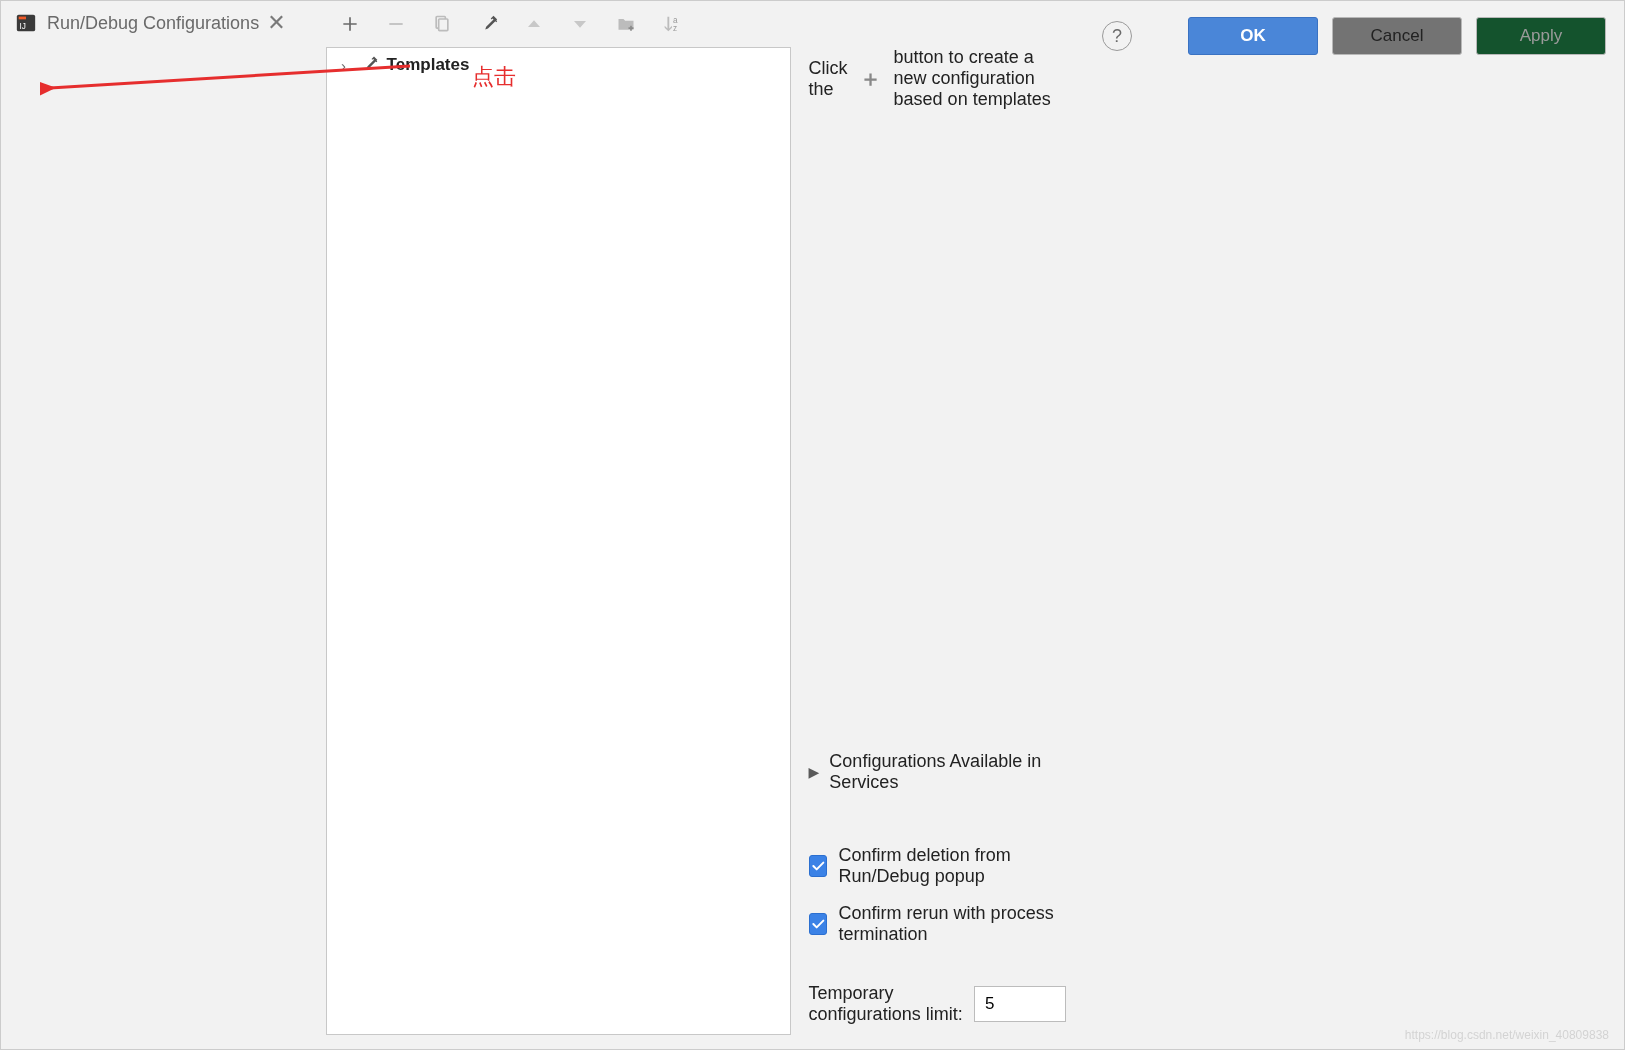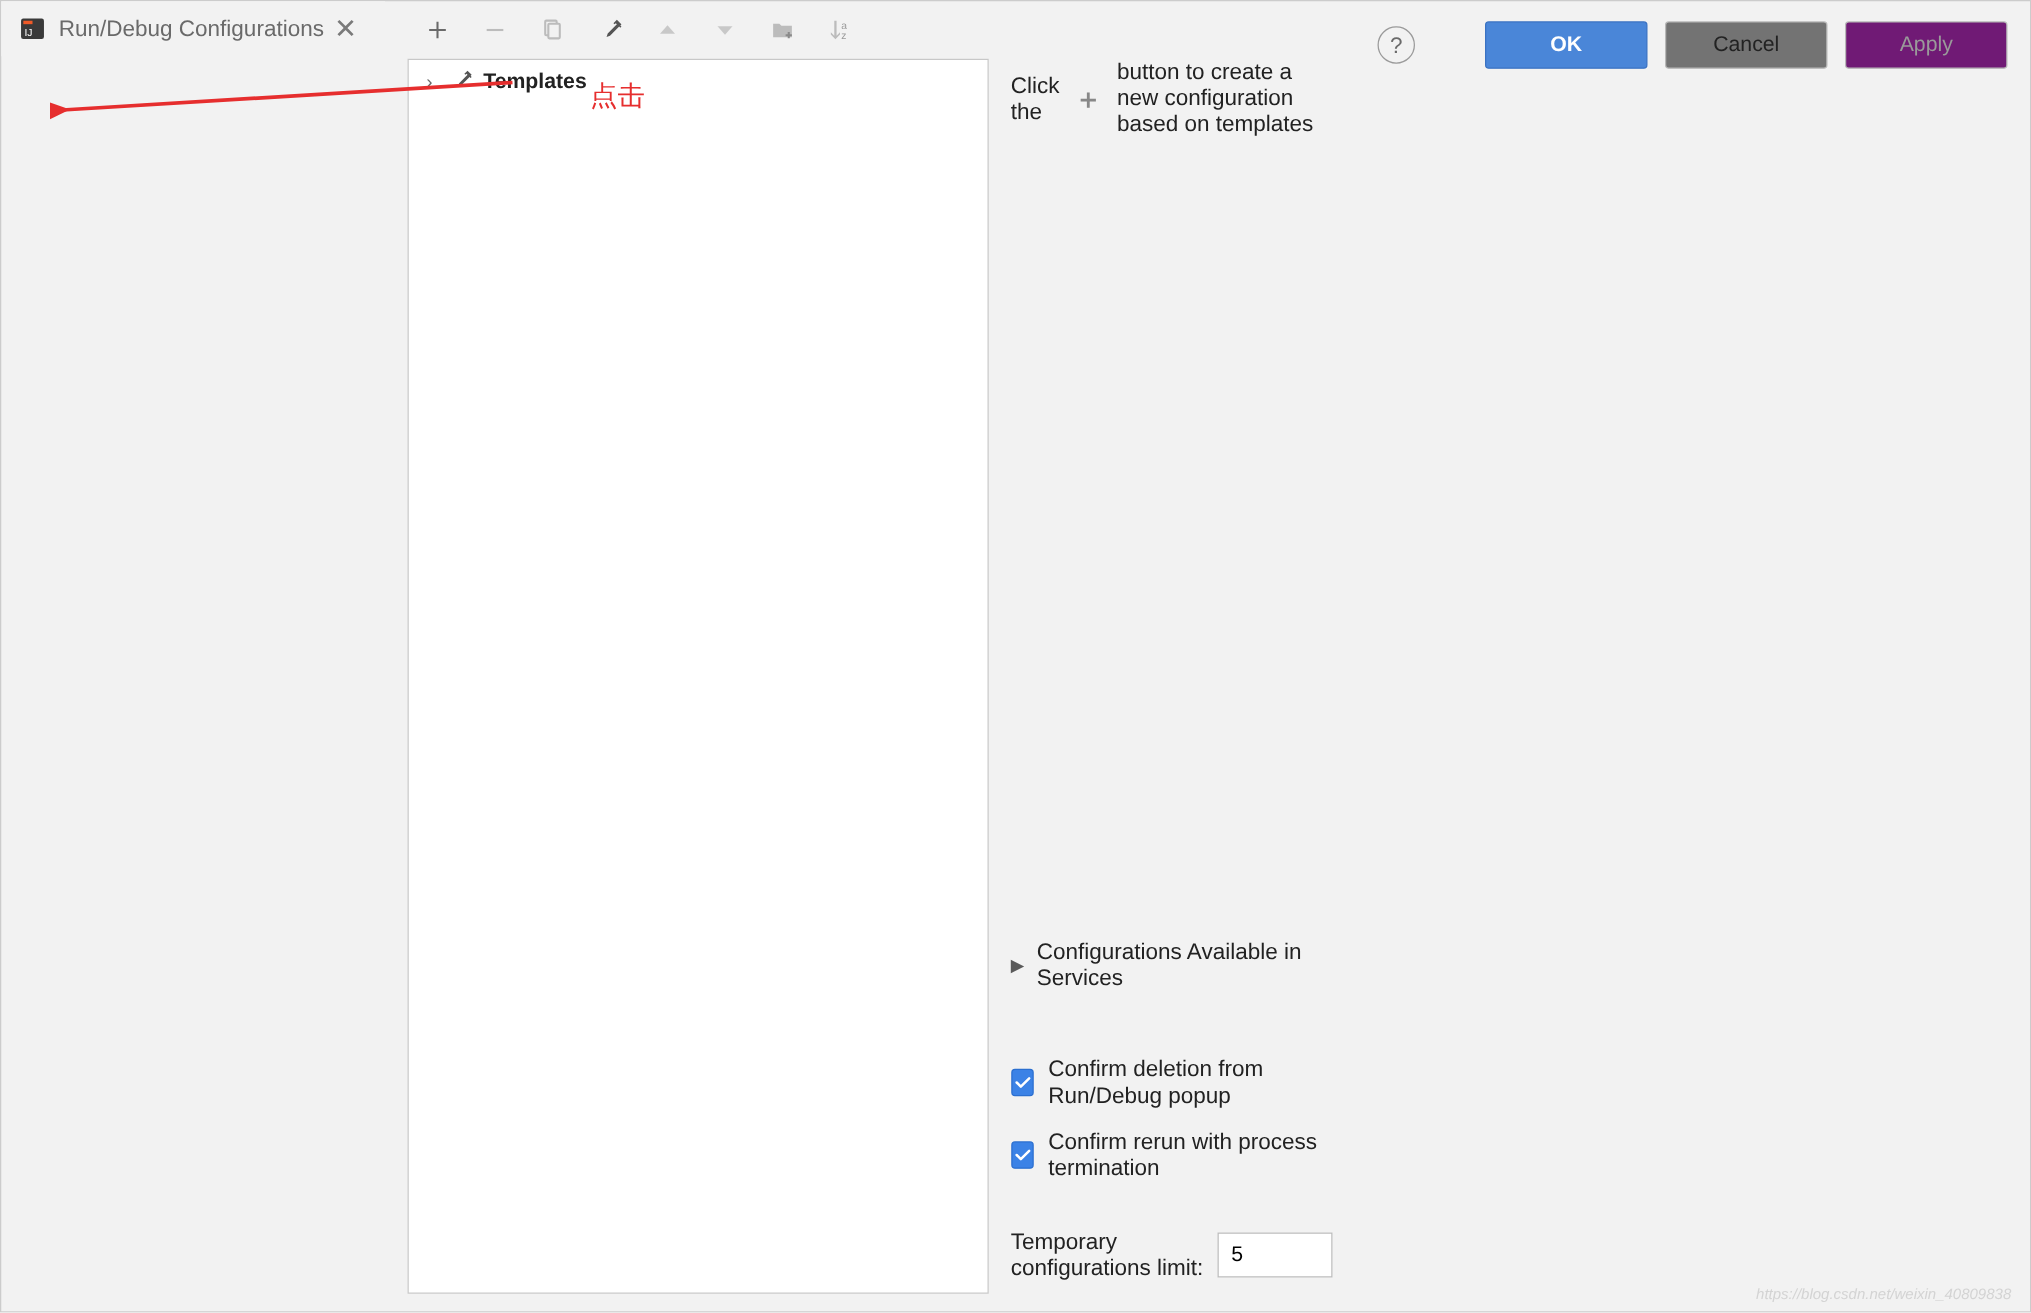--- a/index.html
+++ b/index.html
@@ -212,21 +212,21 @@
     }
     .btn.primary {
       background: #4a86d8;
       border-color: #3a72c2;
       color: #fff;
       font-weight: 600;
       margin-left: 28px;
     }
     .btn.disabled {
       color: #9a9a9a;
-      background: #701a75;
+      background: #14532d;
       cursor: default;
     }
     
     .annotation-arrow {
       position: absolute;
       left: 40px;
       top: 58px;
       pointer-events: none;
     }
     .annotation-text {
@@ -239,21 +239,20 @@
       pointer-events: none;
       margin-left: 22px;
     }
     .watermark {
       position: absolute;
       right: 16px;
       bottom: 8px;
       font-size: 12px;
       color: rgba(120,120,120,0.25);
       pointer-events: none;
-      font-style: italic;
     }
   </style>
 </head>
 <body>
 
 <div class="dialog">
 
   <div class="titlebar">
     <span class="app-icon">
       <svg viewBox="0 0 24 24">

